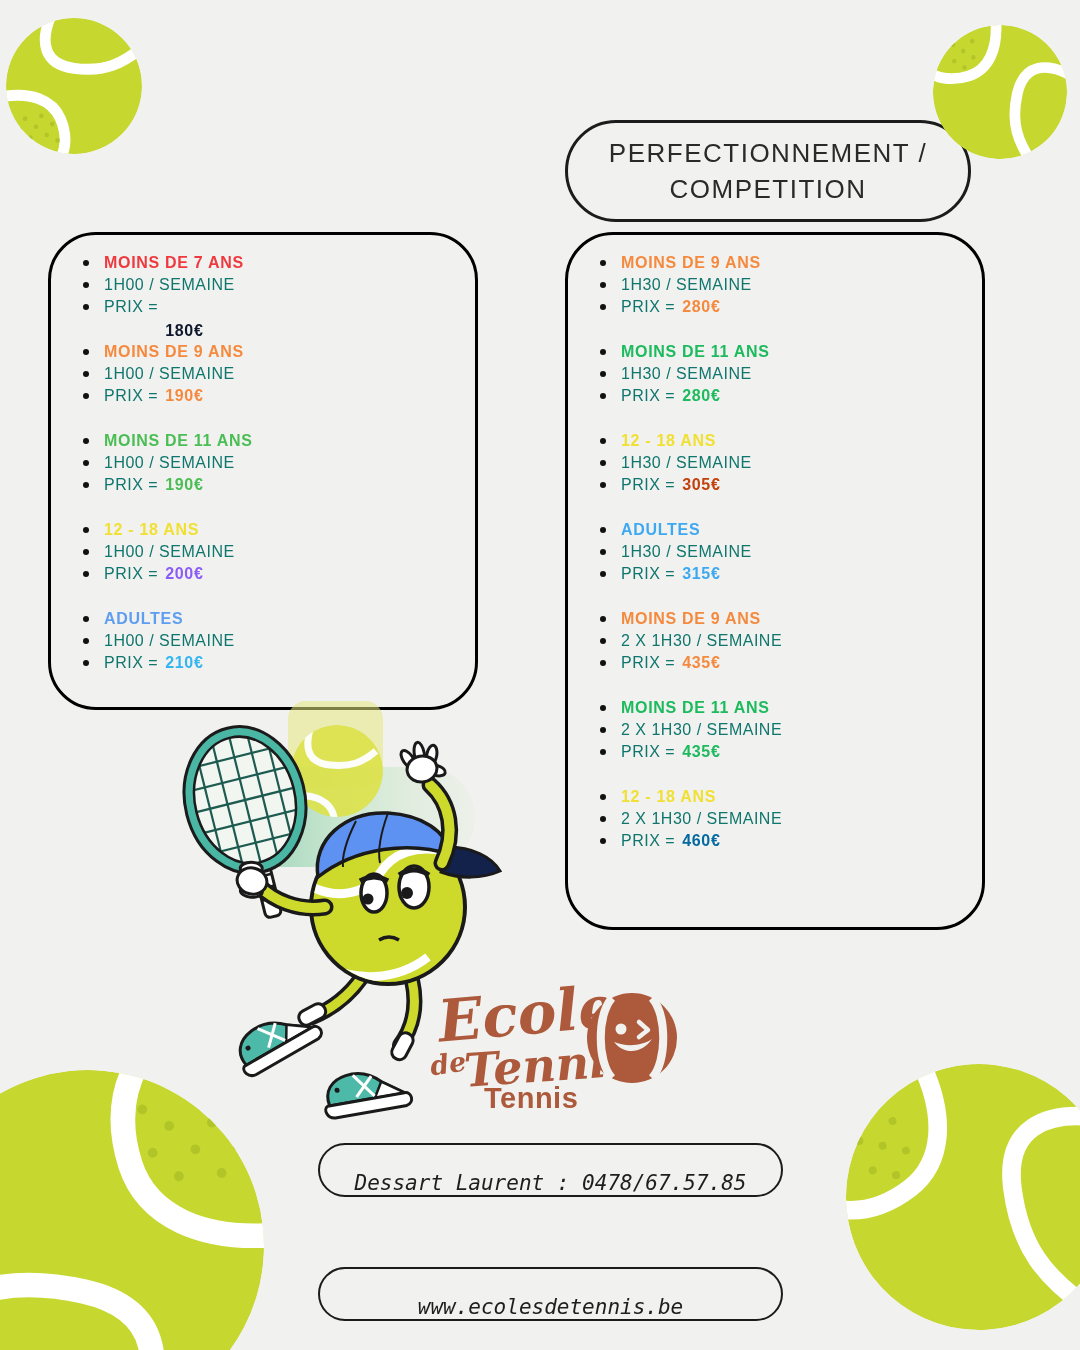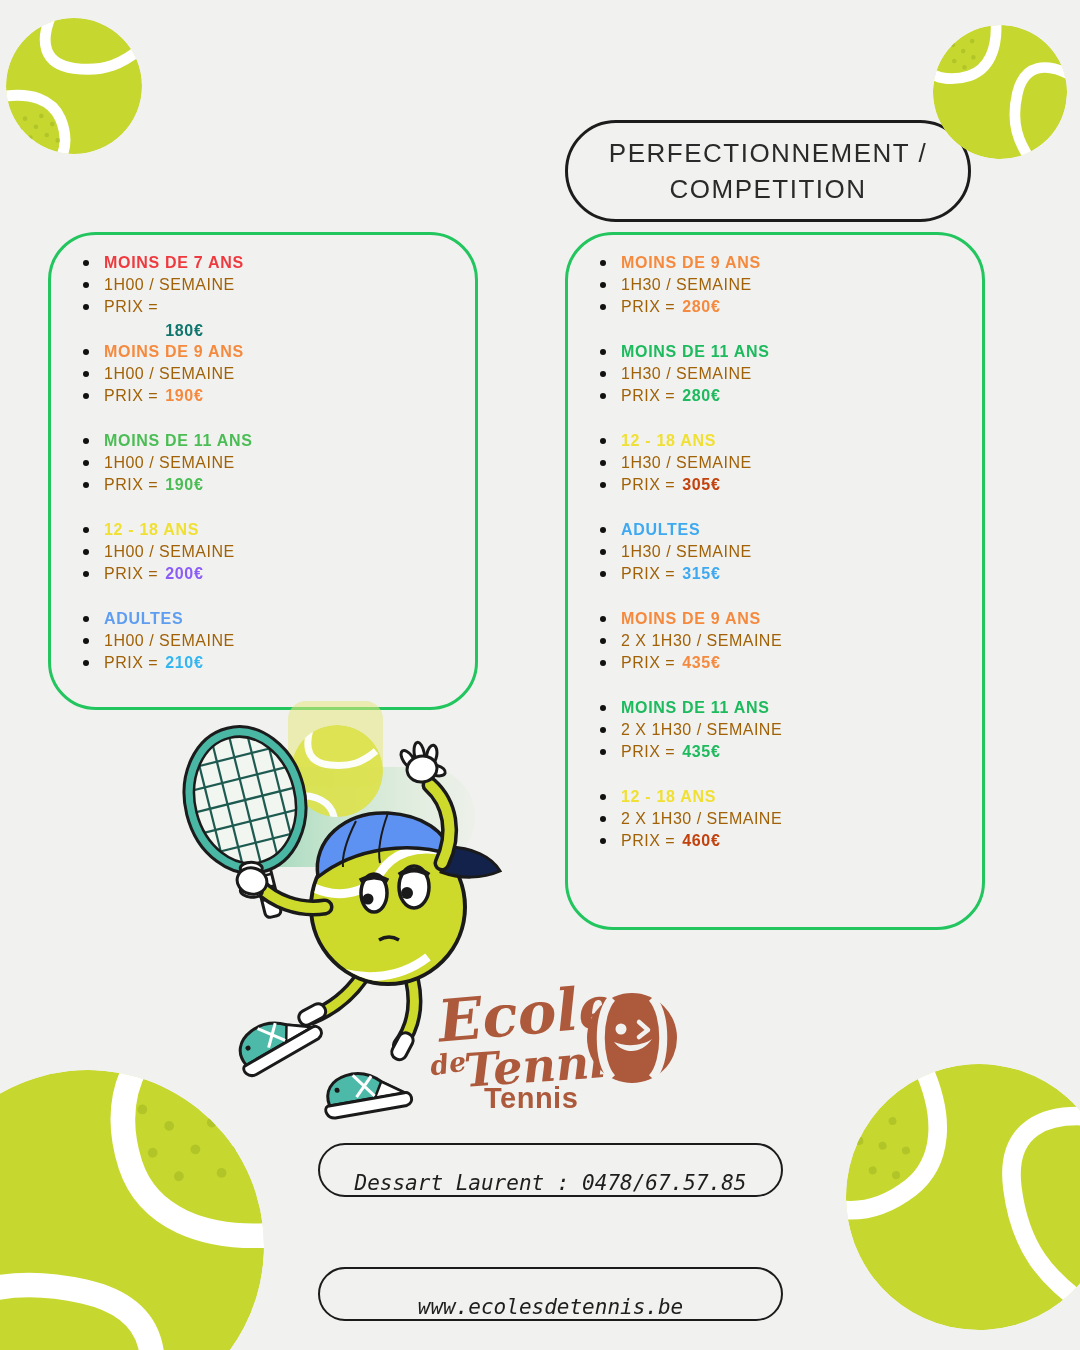--- a/index.html
+++ b/index.html
@@ -11,28 +11,28 @@
   #ball-tr{left:933px;top:25px;width:134px;height:134px;z-index:3;transform:rotate(95deg);}
   #ball-bl{left:-88px;top:1070px;width:352px;height:352px;z-index:1;transform:rotate(185deg);}
   #ball-br{left:846px;top:1064px;width:266px;height:266px;z-index:1;transform:rotate(75deg);}
   
   .title-pill{position:absolute;z-index:2;border:3px solid #1c1c1c;border-radius:60px;
               display:flex;flex-direction:column;align-items:center;justify-content:center;
               text-align:center;color:#2a2a2a;font-size:26px;font-weight:500;letter-spacing:1.5px;}
   #left-title{left:70px;top:123px;width:418px;height:88px;}
   #right-title{left:565px;top:120px;width:400px;height:96px;line-height:1.4;}
   
-  .content-box{position:absolute;z-index:2;border:3px solid #22c55e;border-radius:48px;
+  .content-box{position:absolute;z-index:2;border:3px solid #000000;border-radius:48px;
                box-sizing:border-box;padding:17px 20px 0 32px;}
   #left-box{left:48px;top:232px;width:430px;height:478px;}
   #right-box{left:565px;top:232px;width:420px;height:698px;}
   .group + .group{margin-top:23px;}
   .line{display:flex;align-items:center;height:22px;}
   .bullet{width:6px;height:6px;border-radius:50%;background:#111;margin-right:15px;flex:none;}
-  .txt{font-size:16px;letter-spacing:0.5px;color:#a16207;white-space:nowrap;}
+  .txt{font-size:16px;letter-spacing:0.5px;color:#0f766e;white-space:nowrap;}
   .age,.price{font-weight:700;letter-spacing:0.7px;}
   .price{margin-left:7px;}
   
   #mascot{position:absolute;left:160px;top:695px;width:360px;height:440px;z-index:2;}
   
   #logo{position:absolute;left:428px;top:982px;width:280px;height:150px;z-index:2;color:#ad5a3c;}
   #logo .logo-word{position:absolute;font-family:"DejaVu Serif", serif;font-style:italic;font-weight:700;white-space:nowrap;}
   #logo-ecole{left:10px;top:-2px;font-size:58px;transform:rotate(-5deg);}
   #logo-de{left:2px;top:66px;font-size:27px;transform:rotate(-8deg);}
   #logo-tennis{left:36px;top:56px;font-size:46px;transform:rotate(-4deg);}
@@ -143,21 +143,21 @@
         <span class="bullet"></span>
         <span class="txt age" style="color: rgb(238, 58, 63);">MOINS DE 7 ANS</span>
       </div>
       <div class="line">
         <span class="bullet"></span>
         <span class="txt schedule">1H00 / SEMAINE</span>
       </div>
       <div class="line">
         <span class="bullet"></span>
         <span class="txt price-label">PRIX =</span>
-        <span class="txt price" style="color: #0f766e; margin-top: 47px;">180€</span>
+        <span class="txt price" style="color: #0f172a; margin-top: 47px;">180€</span>
       </div>
     </div>
         <div class="group">
       <div class="line">
         <span class="bullet"></span>
         <span class="txt age" style="color: rgb(245, 138, 62);">MOINS DE 9 ANS</span>
       </div>
       <div class="line">
         <span class="bullet"></span>
         <span class="txt schedule">1H00 / SEMAINE</span>
@@ -312,21 +312,21 @@
         <span class="bullet"></span>
         <span class="txt age" style="color: rgb(240, 224, 52);">12 - 18 ANS</span>
       </div>
       <div class="line">
         <span class="bullet"></span>
         <span class="txt schedule">2 X 1H30 / SEMAINE</span>
       </div>
       <div class="line">
         <span class="bullet"></span>
         <span class="txt price-label">PRIX =</span>
-        <span class="txt price" style="color: #c2410c;">460€</span>
+        <span class="txt price" style="color: #0369a1;">460€</span>
       </div>
     </div>
       </div>
   </div>
 
   <svg id="mascot" viewBox="0 0 360 440">
     <defs>
       <linearGradient id="blobg" x1="0" y1="0" x2="1" y2="0">
         <stop offset="0" stop-color="#5fc0a0" stop-opacity="0.9"></stop>
         <stop offset="0.55" stop-color="#a8dcb4" stop-opacity="0.5"></stop>

